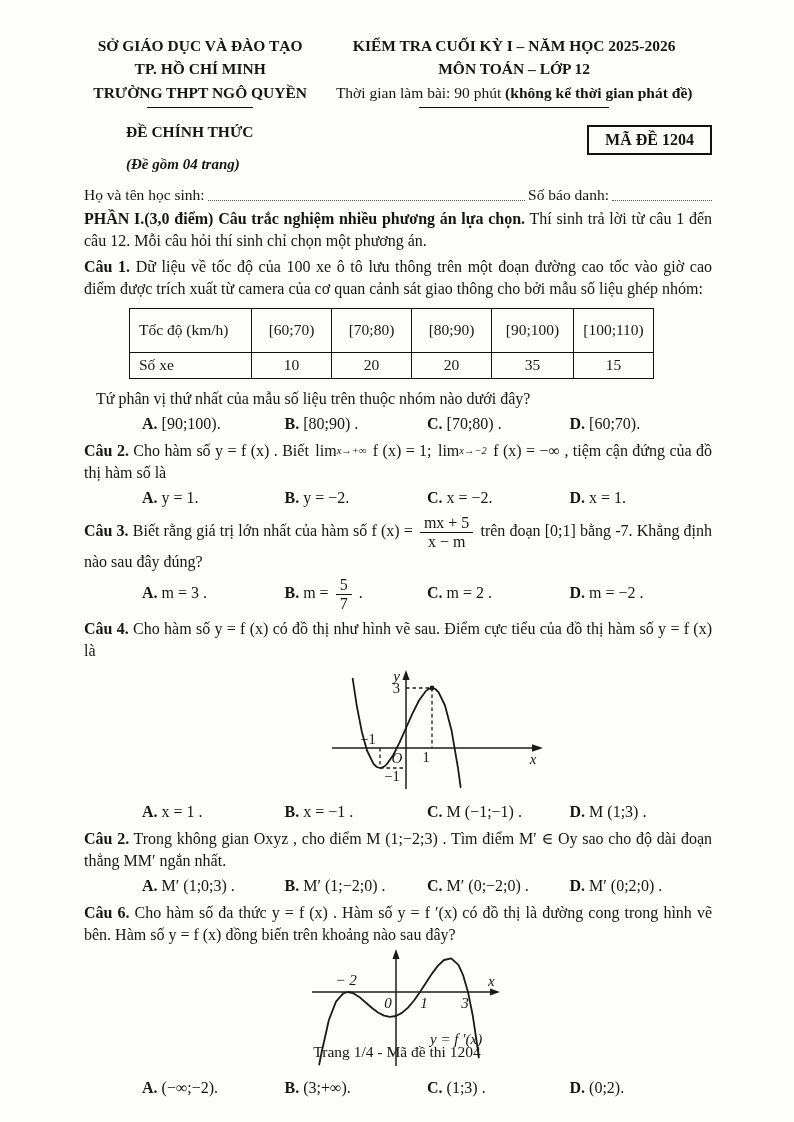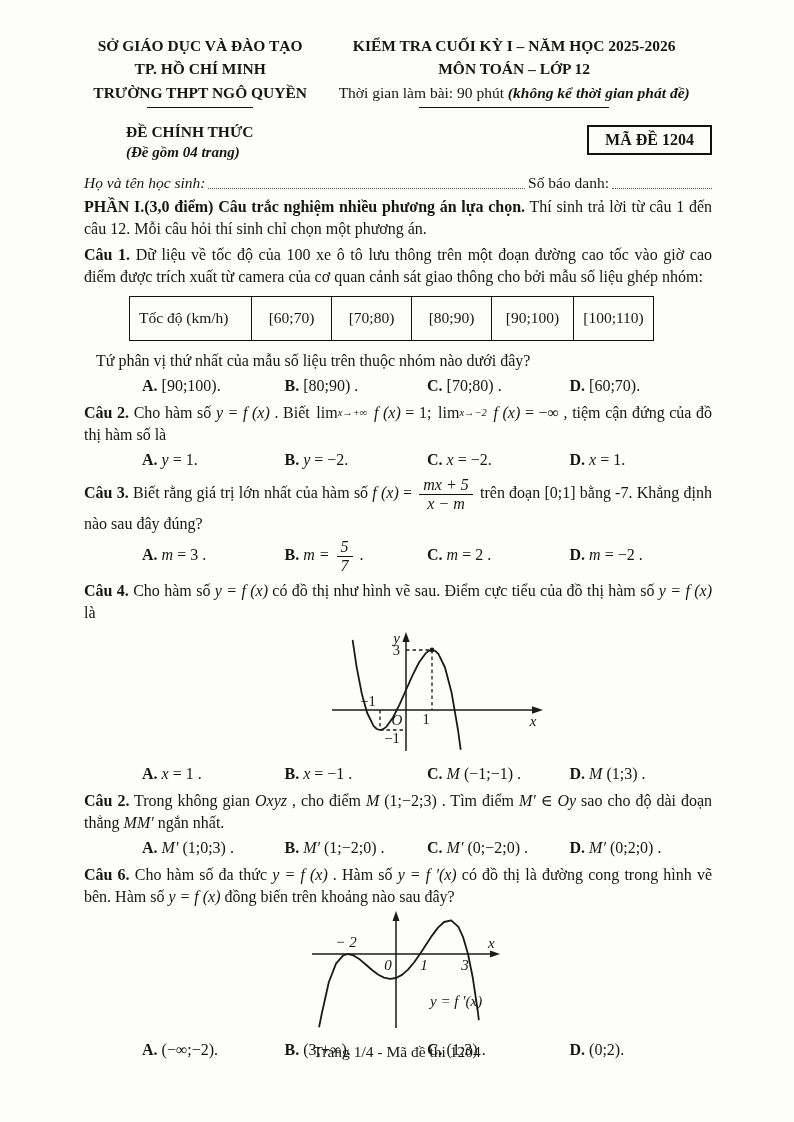--- a/index.html
+++ b/index.html
@@ -1,33 +1,33 @@
 <!DOCTYPE html>
 <html><head>
 <meta charset="utf-8">
 <style>
   html,body{margin:0;padding:0;background:#e8e8e8;}
   .page{position:relative;width:794px;height:1122px;margin:0 auto;background:#fdfdfc;color:#151515;
         font-family:"Liberation Serif","DejaVu Serif",serif;font-size:16px;line-height:1.38;
         box-sizing:border-box;padding:34px 82px 0 84px;overflow:hidden;}
   .b{font-weight:700}
-  .i{font-style:italic}
+  .i{}
   
   .hdr{display:flex;width:100%;}
   .hdr-left{width:37%;text-align:center;font-weight:700;font-size:15.5px;line-height:1.5;}
   .hdr-right{width:63%;text-align:center;font-size:15.5px;line-height:1.5;}
   .hdr-right .t1,.hdr-right .t2{font-weight:700;}
   .rule{height:0;border-top:1.6px solid #111;margin:3px auto 0 auto;}
   .rule-l{width:106px;}
   .rule-r{width:190px;}
   
   .official-row{display:flex;justify-content:space-between;margin-top:13px;}
   .official{width:200px;margin-left:42px;text-align:left;}
   .official .o1{font-weight:700;font-size:15.5px;}
-  .official .o2{font-weight:700;font-style:italic;font-size:15px;}
+  .official .o2{font-weight:700;font-style:italic;font-size:15px;margin-top:12px;}
   .code-box{border:2px solid #111;font-weight:700;font-size:16px;padding:2px 16px;height:22px;
             align-self:flex-start;margin-top:4px;white-space:nowrap;}
   
   .name-row{display:flex;align-items:flex-end;margin-top:9px;font-size:15.5px;}
   .dots{flex:1;border-bottom:1.6px dotted #555;margin:0 3px 4px 3px;}
   .dots-short{flex:0 0 100px;border-bottom:1.6px dotted #555;margin:0 0 4px 3px;}
   .nowrap{white-space:nowrap;}
   
   .para{text-align:justify;margin-top:3px;}
   .stem{text-align:justify;margin-top:4px;}
@@ -106,20 +106,28 @@
       </colgroup>
     <tbody>
         <tr class="r1">
       <td class="lab">Tốc độ (km/h)</td>
       <td>[60;70)</td>
       <td>[70;80)</td>
       <td>[80;90)</td>
       <td>[90;100)</td>
       <td>[100;110)</td>
     </tr>
+    <tr class="r2">
+      <td class="lab">Số xe</td>
+      <td>10</td>
+      <td>20</td>
+      <td>20</td>
+      <td>35</td>
+      <td>15</td>
+    </tr>
   </tbody>
     </table>
   <div class="subq">Tứ phân vị thứ nhất của mẫu số liệu trên thuộc nhóm nào dưới đây?</div>
   <div class="opts">
     <span class="opt"><span class="b">A.</span><span> [90;100).</span></span>
     <span class="opt"><span class="b">B.</span><span> [80;90) .</span></span>
     <span class="opt"><span class="b">C.</span><span> [70;80) .</span></span>
     <span class="opt"><span class="b">D.</span><span> [60;70).</span></span>
   </div>
 

